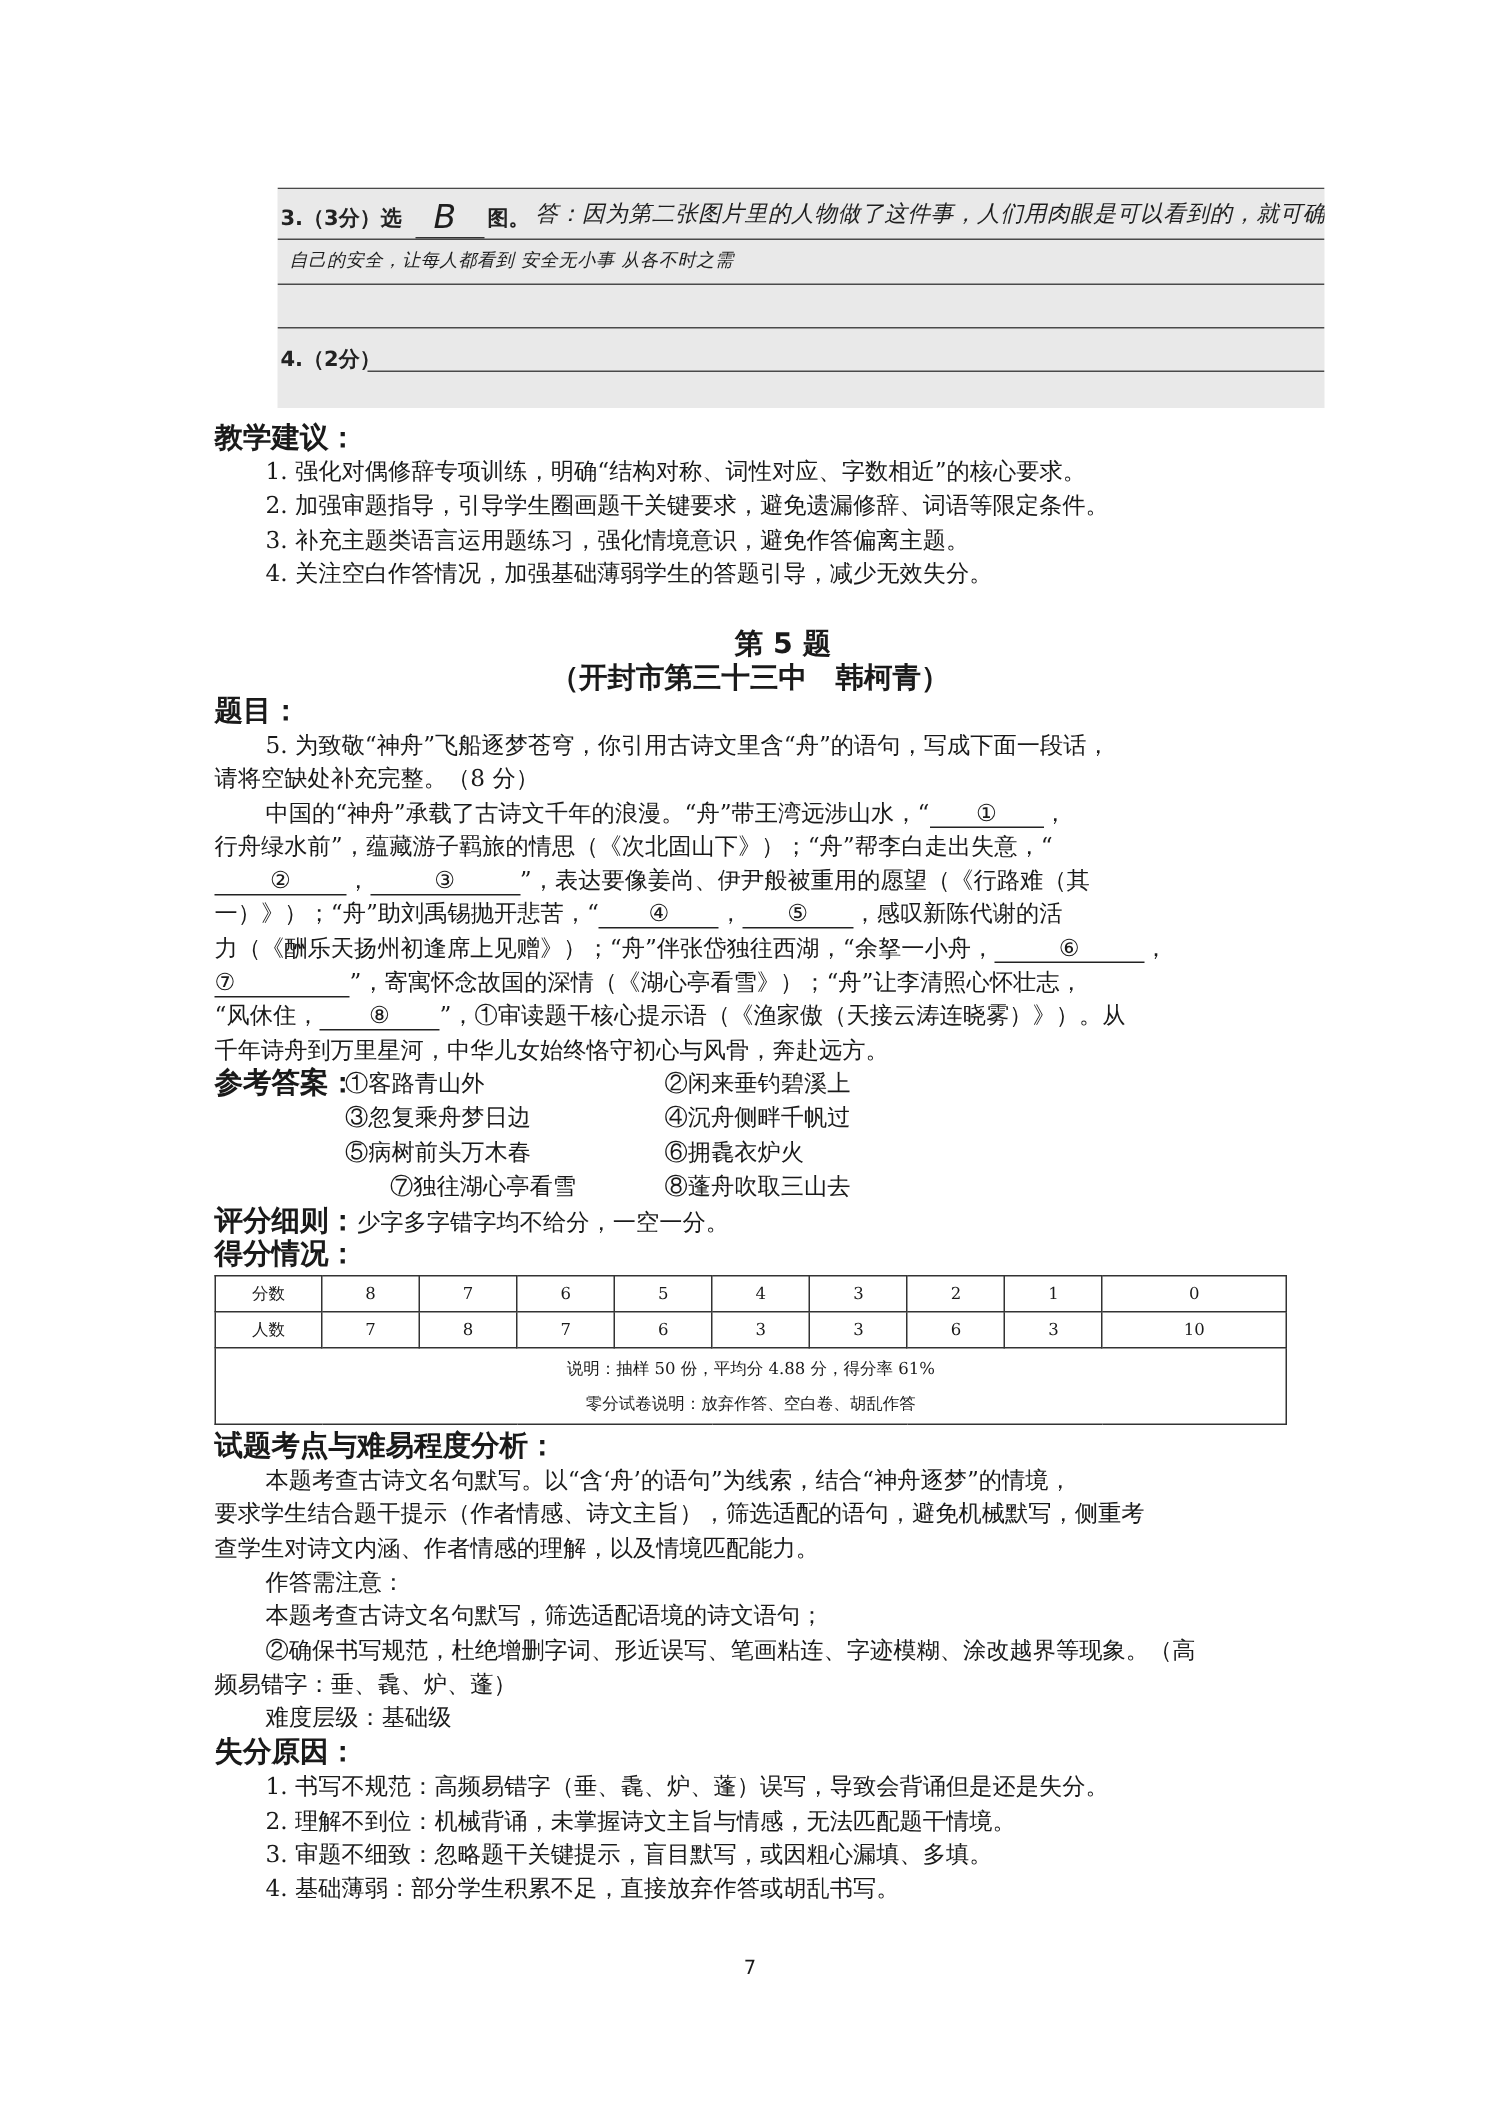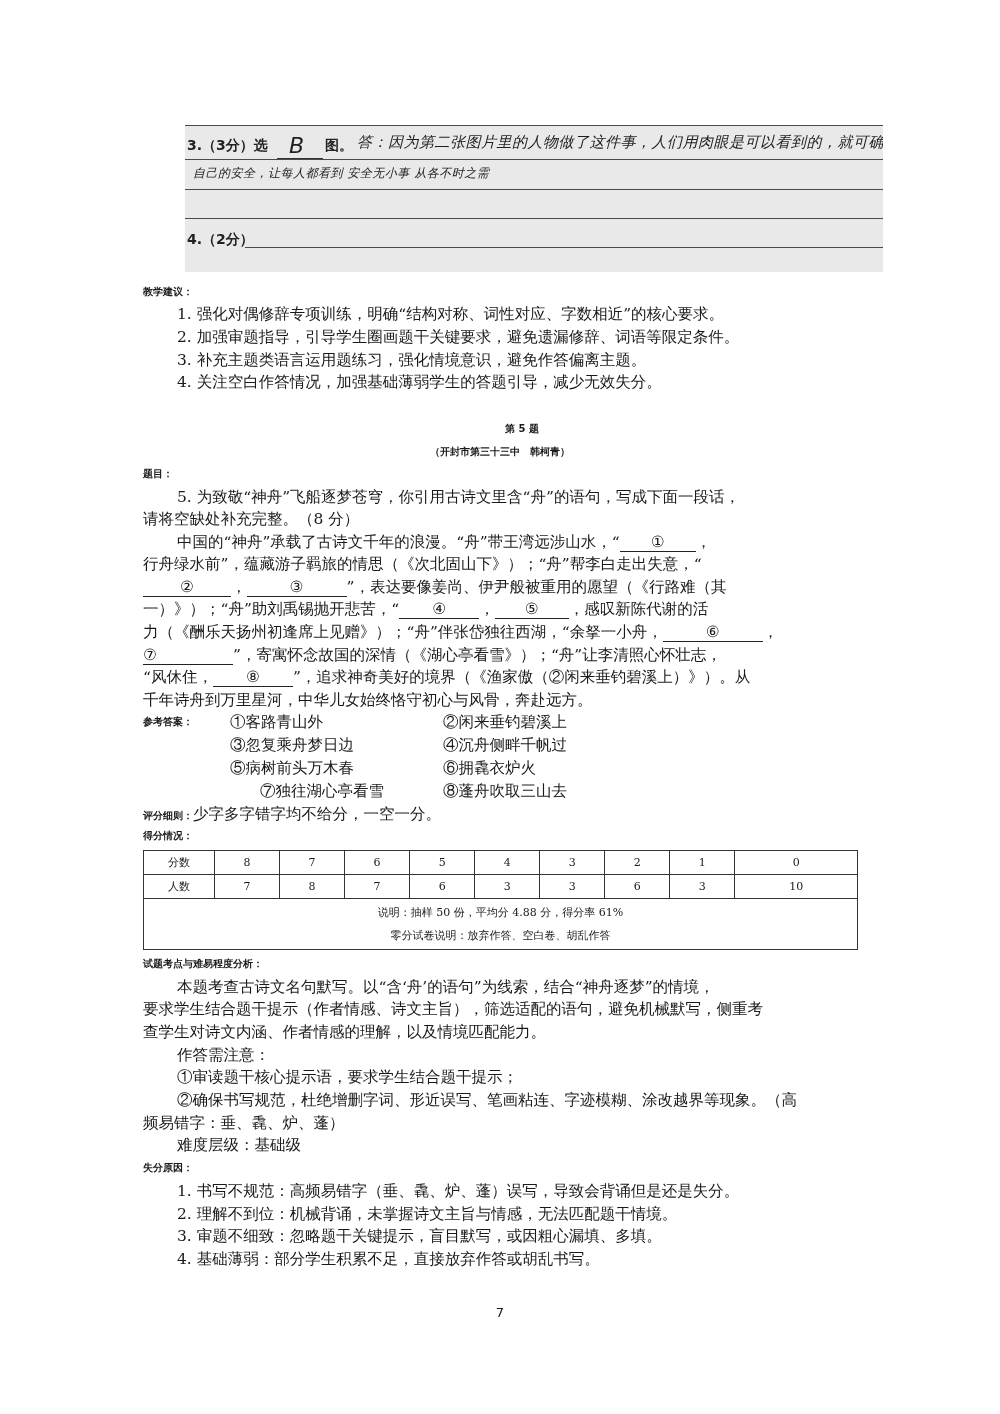--- a/index.html
+++ b/index.html
@@ -10,21 +10,21 @@
   
   .scan { position: absolute; left: 185px; top: 125px; width: 698px; height: 147px;
           background: #e9e9e9; overflow: hidden; }
   .scan .rule { position: absolute; left: 0; right: 0; height: 1px; background: #4a4a4a; }
   .scan .lbl { position: absolute; font-family: "DejaVu Sans", sans-serif; font-size: 14px; color: #222; font-weight: bold; }
   .scan .hw { position: absolute; font-family: "DejaVu Sans", sans-serif; font-size: 17px; color: #1e1e1e;
               font-style: italic; letter-spacing: 0.5px; white-space: nowrap; }
   .scan .blank { position: absolute; height: 1px; background: #333; }
 
   .txt { position: absolute; font-size: 15.5px; line-height: 22.5px; white-space: nowrap; }
-  .h { font-weight: bold; font-family: "DejaVu Sans", sans-serif; font-size: 10px; }
+  .h { font-weight: bold; font-family: "DejaVu Sans", sans-serif; font-size: 19px; }
   .center { left: 0; width: 1000px; text-align: center; }
 
   .fill { display: inline-block; border-bottom: 1px solid #222; text-align: center; line-height: 18px; }
 
   table.score { position: absolute; left: 143px; top: 850px; width: 715px; border-collapse: collapse;
                 font-size: 11px; }
   table.score td { border: 1px solid #333; text-align: center; height: 23px; padding: 0; }
   table.score td.note { height: 50px; line-height: 23px; }
 
   .pnum { position: absolute; left: 0; width: 1000px; top: 1305px; text-align: center;
@@ -72,21 +72,21 @@
   <div class="txt" style="left:143px; top:621px;">
     <span>力（《酬乐天扬州初逢席上见赠》）；“舟”伴张岱独往西湖，“余拏一小舟，</span><span class="fill" style="width:100px;">⑥</span><span>，</span>
   </div>
   <div class="txt" style="left:143px; top:598px;">
     <span>一）》）；“舟”助刘禹锡抛开悲苦，“</span><span class="fill" style="width:80px;">④</span><span>，</span><span class="fill" style="width:74px;">⑤</span><span>，感叹新陈代谢的活</span>
   </div>
   <div class="txt" style="left:143px; top:644px;">
     <span class="fill" style="width:90px; text-align:left;">⑦</span><span>”，寄寓怀念故国的深情（《湖心亭看雪》）；“舟”让李清照心怀壮志，</span>
   </div>
   <div class="txt" style="left:143px; top:666px;">
-    <span>“风休住，</span><span class="fill" style="width:80px;">⑧</span><span>”，追求神奇美好的境界（《渔家傲（②闲来垂钓碧溪上）》）。从</span>
+    <span>“风休住，</span><span class="fill" style="width:80px;">⑧</span><span>”，①审读题干核心提示语（《渔家傲（天接云涛连晓雾）》）。从</span>
   </div>
   <div class="txt" style="left:143px; top:689px;">千年诗舟到万里星河，中华儿女始终恪守初心与风骨，奔赴远方。</div>
 
   <div class="txt h" style="left:143px; top:711px;">参考答案：</div>
   <div class="txt" style="left:230px; top:711px;">①客路青山外</div>
   <div class="txt" style="left:443px; top:711px;">②闲来垂钓碧溪上</div>
   <div class="txt" style="left:230px; top:734px;">③忽复乘舟梦日边</div>
   <div class="txt" style="left:443px; top:734px;">④沉舟侧畔千帆过</div>
   <div class="txt" style="left:230px; top:757px;">⑤病树前头万木春</div>
   <div class="txt" style="left:443px; top:757px;">⑥拥毳衣炉火</div>
@@ -131,21 +131,21 @@
       </td>
     </tr>
   </tbody>
     </table>
 
   <div class="txt h" style="left:143px; top:953px;">试题考点与难易程度分析：</div>
   <div class="txt" style="left:177px; top:976px;">本题考查古诗文名句默写。以“含‘舟’的语句”为线索，结合“神舟逐梦”的情境，</div>
   <div class="txt" style="left:143px; top:998px;">要求学生结合题干提示（作者情感、诗文主旨），筛选适配的语句，避免机械默写，侧重考</div>
   <div class="txt" style="left:143px; top:1021px;">查学生对诗文内涵、作者情感的理解，以及情境匹配能力。</div>
   <div class="txt" style="left:177px; top:1044px;">作答需注意：</div>
-  <div class="txt" style="left:177px; top:1066px;">①审读题干核心提示语，要求学生结合题干提示；</div>
+  <div class="txt" style="left:177px; top:1066px;">本题考查古诗文名句默写，筛选适配语境的诗文语句；</div>
   <div class="txt" style="left:177px; top:1089px;">②确保书写规范，杜绝增删字词、形近误写、笔画粘连、字迹模糊、涂改越界等现象。（高</div>
   <div class="txt" style="left:143px; top:1112px;">频易错字：垂、毳、炉、蓬）</div>
   <div class="txt" style="left:177px; top:1134px;">难度层级：基础级</div>
 
   <div class="txt h" style="left:143px; top:1157px;">失分原因：</div>
   <div class="txt" style="left:177px; top:1180px;">1. 书写不规范：高频易错字（垂、毳、炉、蓬）误写，导致会背诵但是还是失分。</div>
   <div class="txt" style="left:177px; top:1203px;">2. 理解不到位：机械背诵，未掌握诗文主旨与情感，无法匹配题干情境。</div>
   <div class="txt" style="left:177px; top:1225px;">3. 审题不细致：忽略题干关键提示，盲目默写，或因粗心漏填、多填。</div>
   <div class="txt" style="left:177px; top:1248px;">4. 基础薄弱：部分学生积累不足，直接放弃作答或胡乱书写。</div>
 

